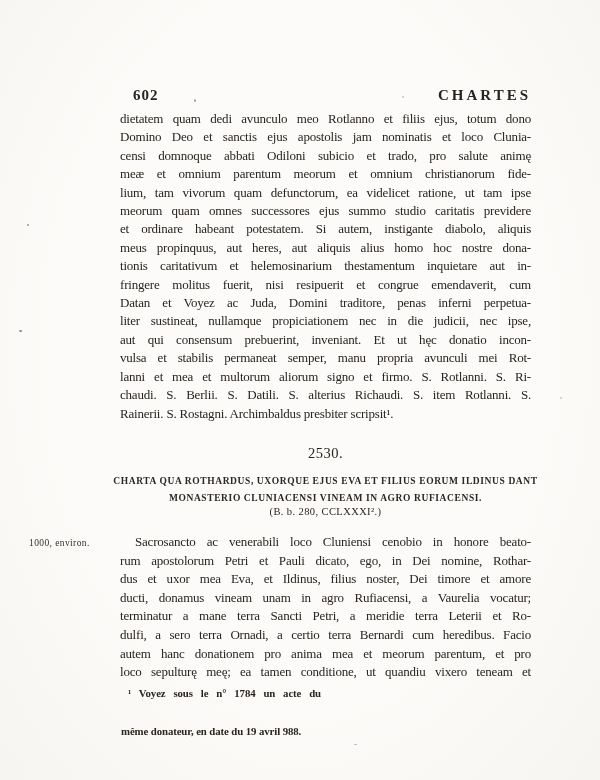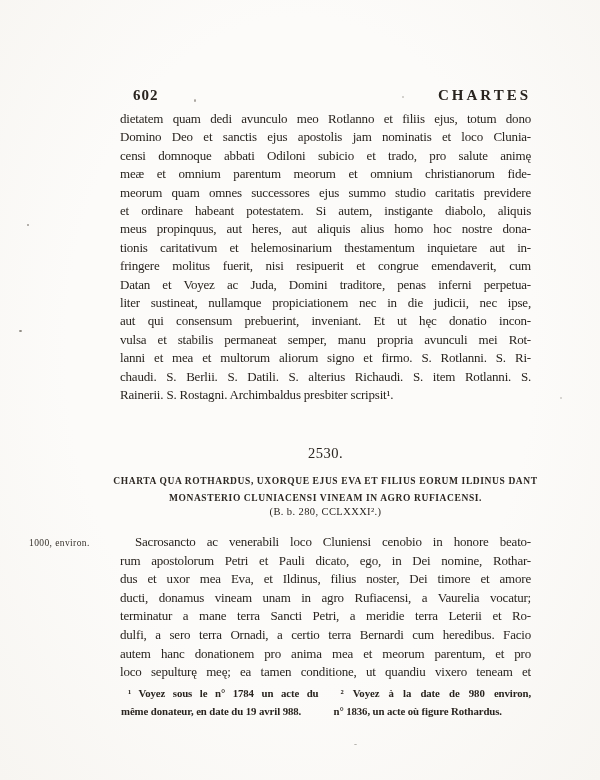--- a/index.html
+++ b/index.html
@@ -43,21 +43,21 @@
     position:absolute; left:29px; top:538px;
     font-size:9.5px; letter-spacing:0.4px; color:#35302a;
   }
   .footnotes {
     position:absolute; left:121px; top:684px; width:410px;
     display:flex; gap:15px;
     font-size:10.8px; line-height:18px; letter-spacing:-0.1px;
   }
   .footnote-col { width:200px; }
   .footnote-col .line { text-align:justify; text-align-last:justify;font-weight:bold; }
-  .footnote-col .line:last-child { text-align-last:left; }
+  .footnote-col .line:last-child { text-align-last:left;margin-top:20px; }
   .footnote-col .line:first-child { text-indent:7px; }
   .speck { position:absolute; background:#5e584f; border-radius:50%; }
   .speck.s1 { left:194px; top:99px;  width:2px; height:3px; opacity:.55; }
   .speck.s2 { left:402px; top:96px;  width:2px; height:2px; opacity:.35; }
   .speck.s3 { left:27px;  top:224px; width:2px; height:2px; opacity:.6; }
   .speck.s4 { left:19px;  top:330px; width:3px; height:2px; opacity:.7; }
   .speck.s5 { left:354px; top:744px; width:3px; height:1px; opacity:.45; }
   .speck.s6 { left:560px; top:397px; width:2px; height:2px; opacity:.3; }
 </style>
 </head>
@@ -66,20 +66,21 @@
 <div class="page">
 
   <div class="page-number">602</div>
   <div class="journal-title">CHARTES</div>
 
   <div class="body-block para1 endleft">
       <div class="line">dietatem quam dedi avunculo meo Rotlanno et filiis ejus, totum dono</div>
       <div class="line">Domino Deo et sanctis ejus apostolis jam nominatis et loco Clunia-</div>
       <div class="line">censi domnoque abbati Odiloni subicio et trado, pro salute animę</div>
       <div class="line">meæ et omnium parentum meorum et omnium christianorum fide-</div>
+      <div class="line">lium, tam vivorum quam defunctorum, ea videlicet ratione, ut tam ipse</div>
       <div class="line">meorum quam omnes successores ejus summo studio caritatis previdere</div>
       <div class="line">et ordinare habeant potestatem. Si autem, instigante diabolo, aliquis</div>
       <div class="line">meus propinquus, aut heres, aut aliquis alius homo hoc nostre dona-</div>
       <div class="line">tionis caritativum et helemosinarium thestamentum inquietare aut in-</div>
       <div class="line">fringere molitus fuerit, nisi resipuerit et congrue emendaverit, cum</div>
       <div class="line">Datan et Voyez ac Juda, Domini traditore, penas inferni perpetua-</div>
       <div class="line">liter sustineat, nullamque propiciationem nec in die judicii, nec ipse,</div>
       <div class="line">aut qui consensum prebuerint, inveniant. Et ut hęc donatio incon-</div>
       <div class="line">vulsa et stabilis permaneat semper, manu propria avunculi mei Rot-</div>
       <div class="line">lanni et mea et multorum aliorum signo et firmo. S. Rotlanni. S. Ri-</div>
@@ -107,24 +108,20 @@
       <div class="line">dulfi, a sero terra Ornadi, a certio terra Bernardi cum heredibus. Facio</div>
       <div class="line">autem hanc donationem pro anima mea et meorum parentum, et pro</div>
       <div class="line">loco sepulturę meę; ea tamen conditione, ut quandiu vixero teneam et</div>
     </div>
 
   <div class="footnotes">
     <div class="footnote-col">
         <div class="line">¹ Voyez sous le n° 1784 un acte du</div>
         <div class="line">même donateur, en date du 19 avril 988.</div>
       </div>
-    <div class="footnote-col">
-        <div class="line">² Voyez à la date de 980 environ,</div>
-        <div class="line">n° 1836, un acte où figure Rothardus.</div>
-      </div>
   </div>
 
   <div class="speck s1"></div>
   <div class="speck s2"></div>
   <div class="speck s3"></div>
   <div class="speck s4"></div>
   <div class="speck s5"></div>
   <div class="speck s6"></div>
 
 </div>

